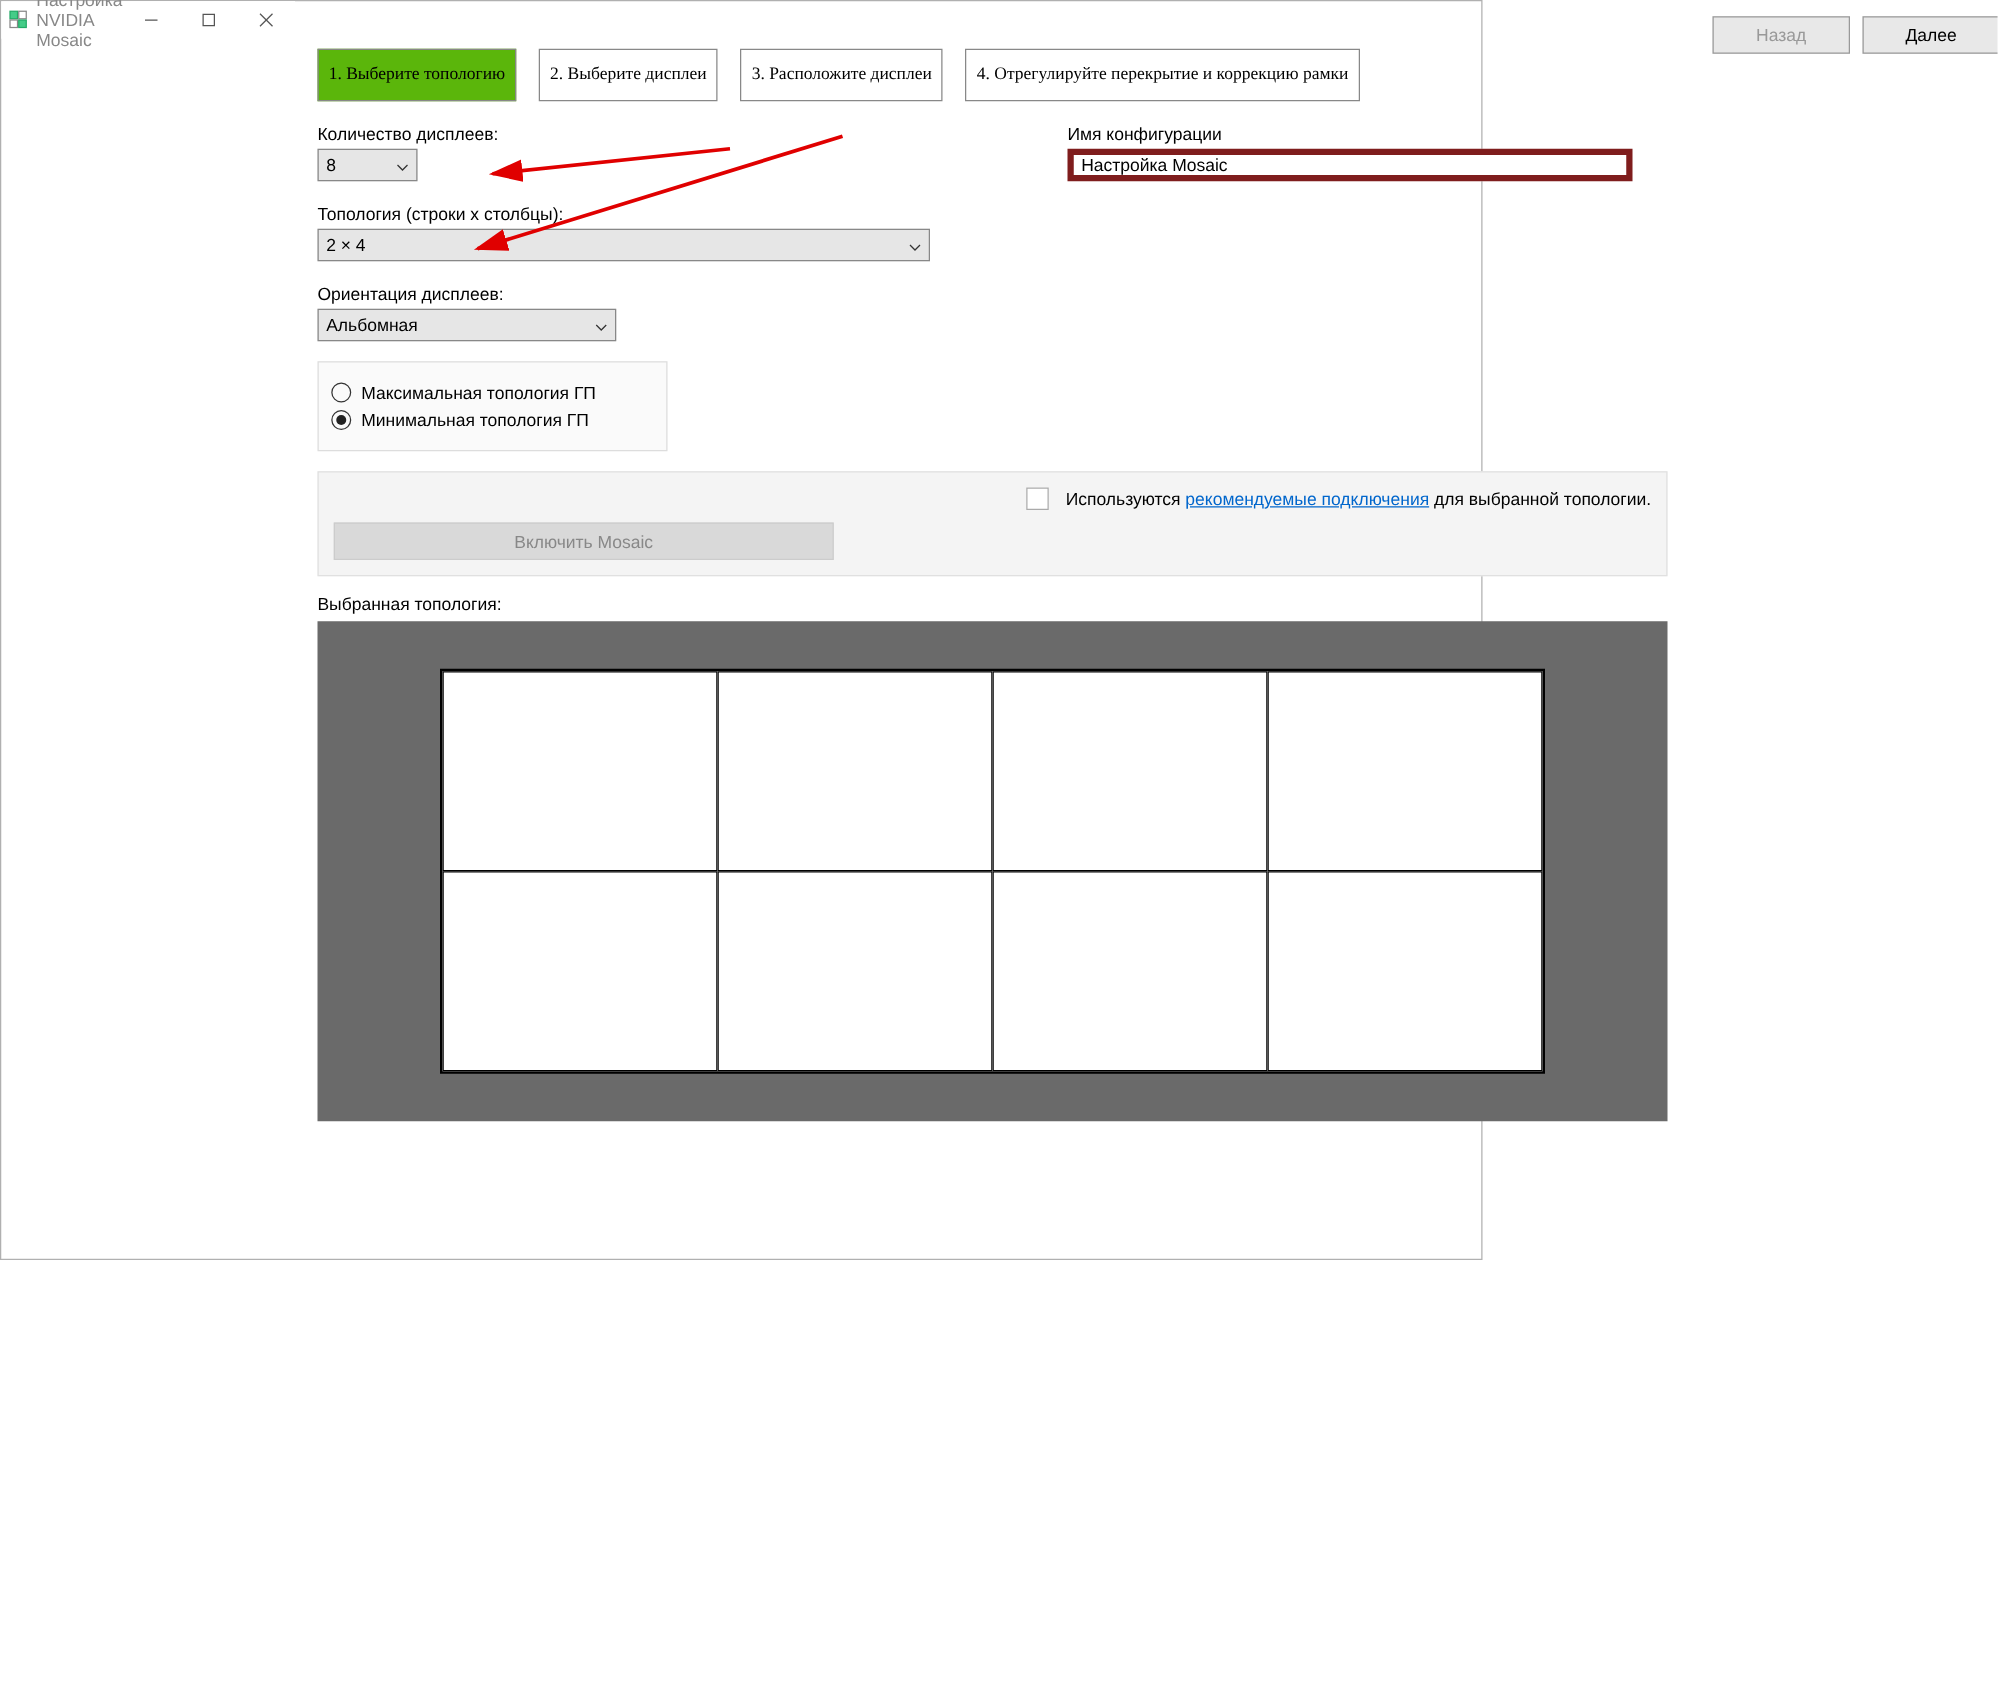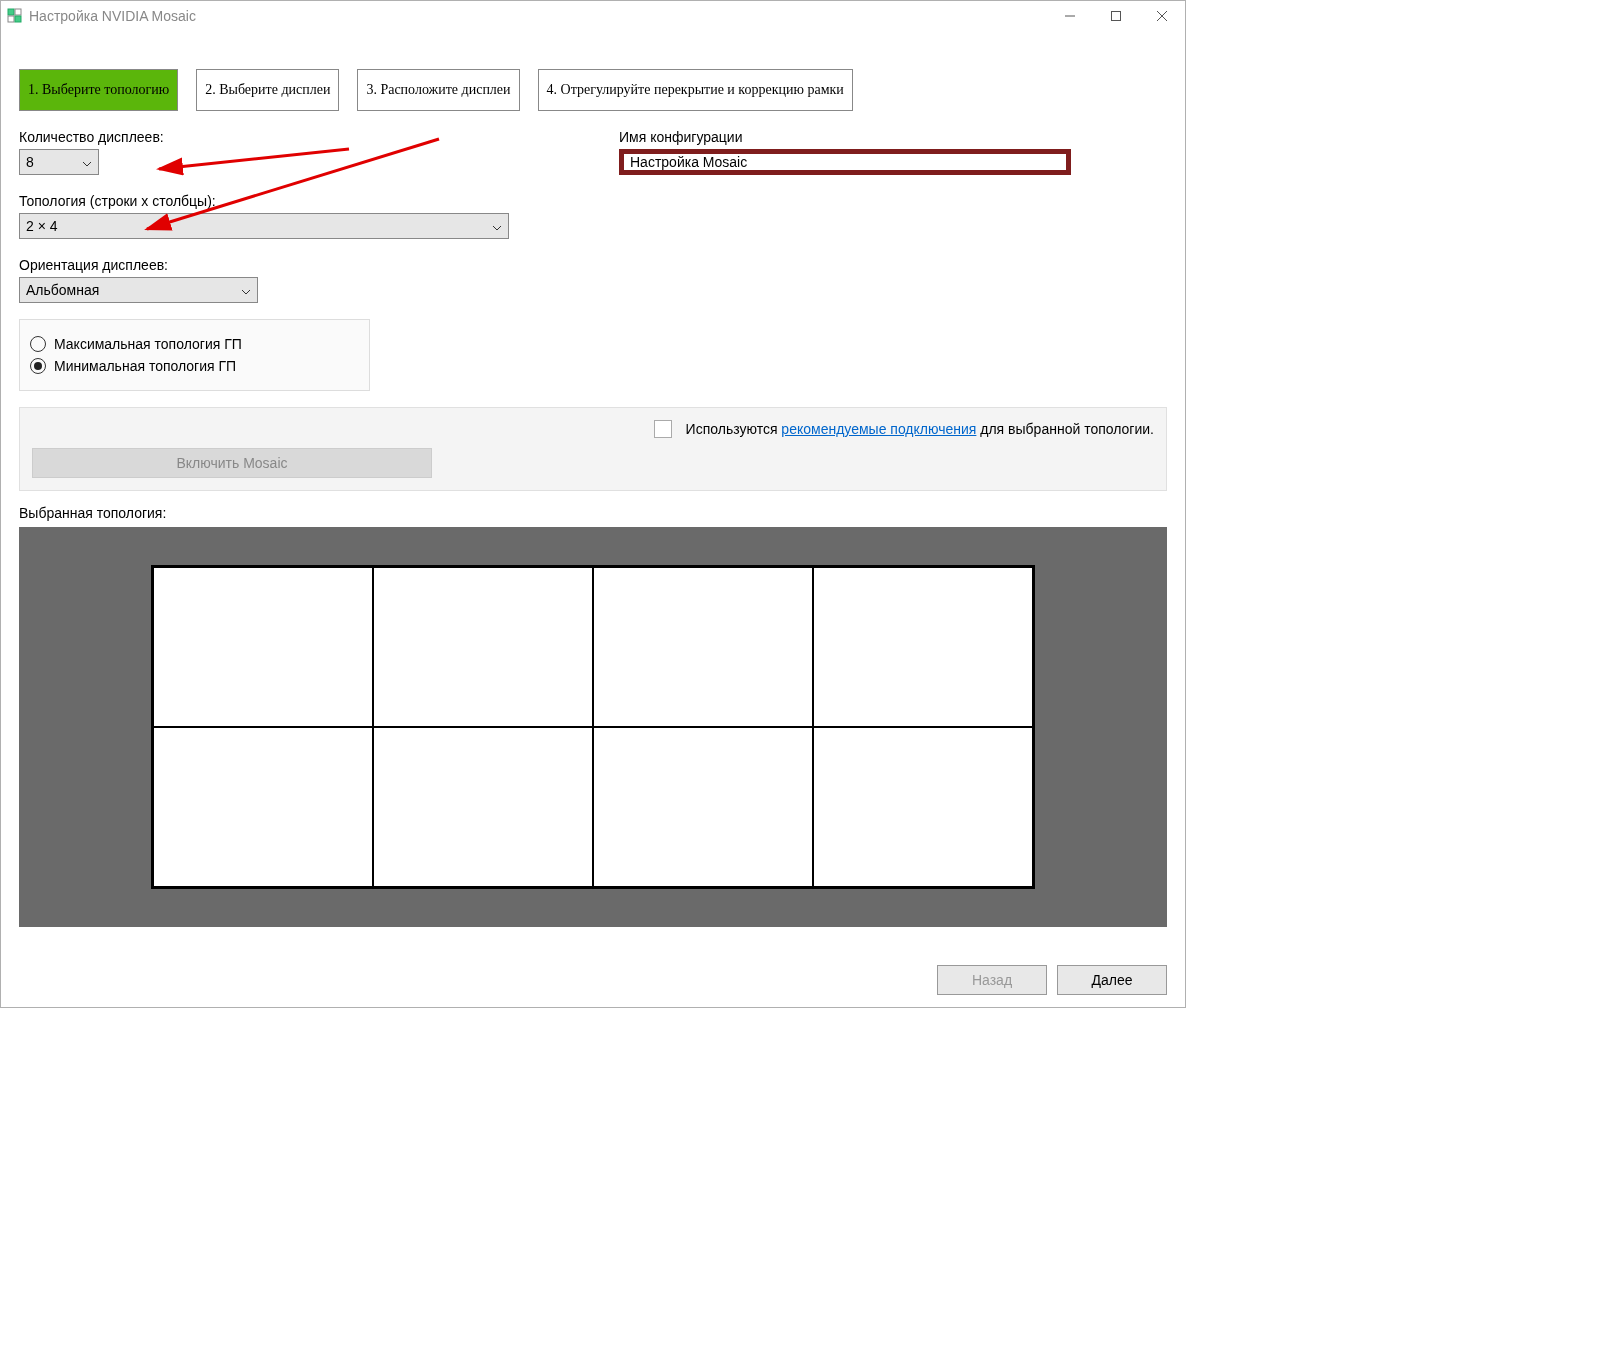--- a/index.html
+++ b/index.html
@@ -1,17 +1,17 @@
 <!DOCTYPE html>
 <html><head>
 <meta charset="utf-8">
 <style>
   * { box-sizing: border-box; margin: 0; padding: 0; }
   body { font-family: "Segoe UI", Tahoma, sans-serif; font-size: 14px; background: #fff; color: #000; }
-  .window { width: 1186px; height: 1008px; border: 1px solid #b0b0b0; background: #fff; position: relative; display: flex; flex-direction: column; }
+  .window { width: 1186px; height: 1008px; border: 1px solid #b0b0b0; background: #fff; position: relative; display: flex; flex-direction: row; }
   .titlebar { height: 30px; display: flex; align-items: center; padding-left: 6px; background: #fff; color: #888; }
   .titlebar .app-icon { width: 16px; height: 16px; margin-right: 6px; display: inline-flex; }
   .titlebar .title { flex: 1; font-size: 14px; color: #888; }
   .win-controls { display: flex; }
   .win-btn { width: 46px; height: 30px; display: flex; align-items: center; justify-content: center; background: #fff; }
   .win-btn svg { stroke: #555; stroke-width: 1; fill: none; }
   .content { flex: 1; padding: 10px 18px 0 18px; display: flex; flex-direction: column; position: relative; }
   .header-bar { display: flex; background: #e5e5e5; border: 1px solid #bbb; height: 24px; align-items: center; }
   .header-left { padding: 0 8px; flex:1; }
   .header-right { padding: 0 8px; flex:1; text-align:center;}
@@ -22,21 +22,21 @@
   .left-col { width: 540px; position:relative; }
   .right-col { margin-left: 60px; width: 480px; }
   .label { margin-bottom: 4px; }
   .select { border: 1px solid #888; background: #e6e6e6; height: 26px; display: flex; align-items: center; padding: 0 6px; position: relative; }
   .select .chev { position: absolute; right: 6px; top: 50%; transform: translateY(-50%); }
   .select.small { width: 80px; }
   .select.med { width: 490px; }
   .select.orient { width: 239px; }
   .spacer { height: 18px; }
   .text-input { border: 5px solid #7f1d1d; height: 26px; padding: 0 6px; width: 452px; display:flex; align-items:center; background:#fff; }
-  .radio-group { border: 1px solid #ddd; background: #fafafa; padding: 10px; width: 351px; margin-top: 16px; }
+  .radio-group { border: 1px solid #ddd; background: #fafafa; padding: 10px; width: 280px; margin-top: 16px; }
   .radio-row { display: flex; align-items: center; margin: 6px 0; }
   .radio { width: 16px; height: 16px; border: 1.5px solid #333; border-radius: 50%; margin-right: 8px; display:flex; align-items:center; justify-content:center; }
   .radio .dot { width:8px; height:8px; background:#222; border-radius:50%; display:none; }
   .radio.selected .dot { display:block; }
   .info-box { margin-top: 16px; background: #f4f4f4; border: 1px solid #e0e0e0; padding: 12px; }
   .info-row { display: flex; align-items: center; justify-content: flex-end; }
   .chk { width: 18px; height: 18px; border: 1px solid #aaa; background:#fff; margin-right: 14px; }
   .link { color: #0066cc; text-decoration: underline; }
   .enable-btn { margin-top: 10px; width: 400px; height: 30px; background: #d9d9d9; color: #888; display:flex; align-items:center; justify-content:center; border:1px solid #ccc; }
   .preview-label { margin-top: 14px; }

